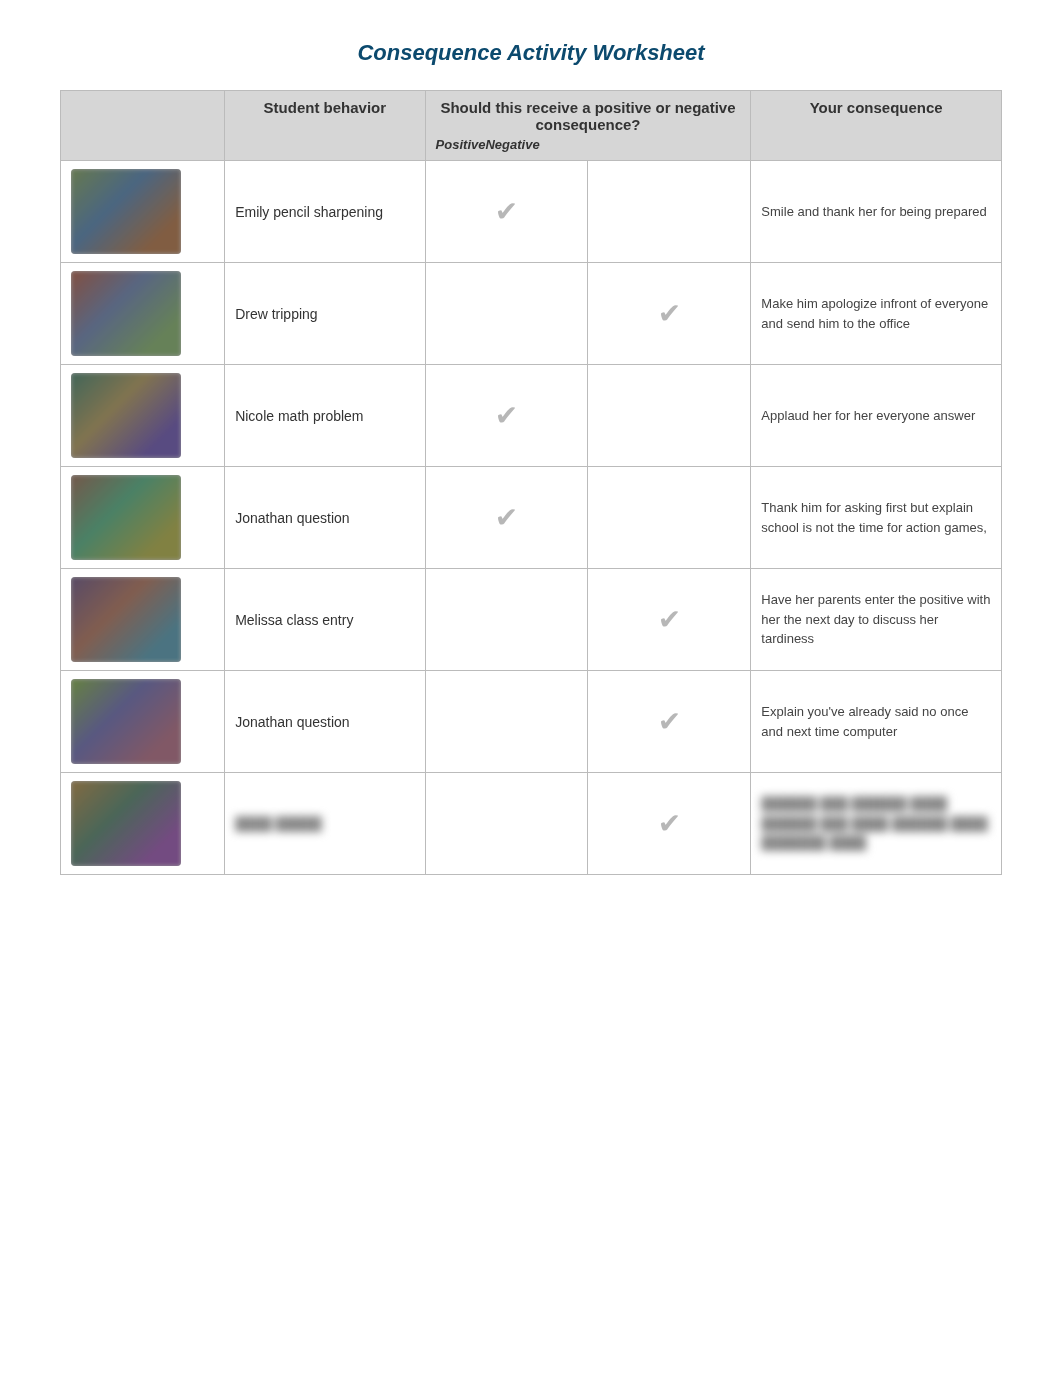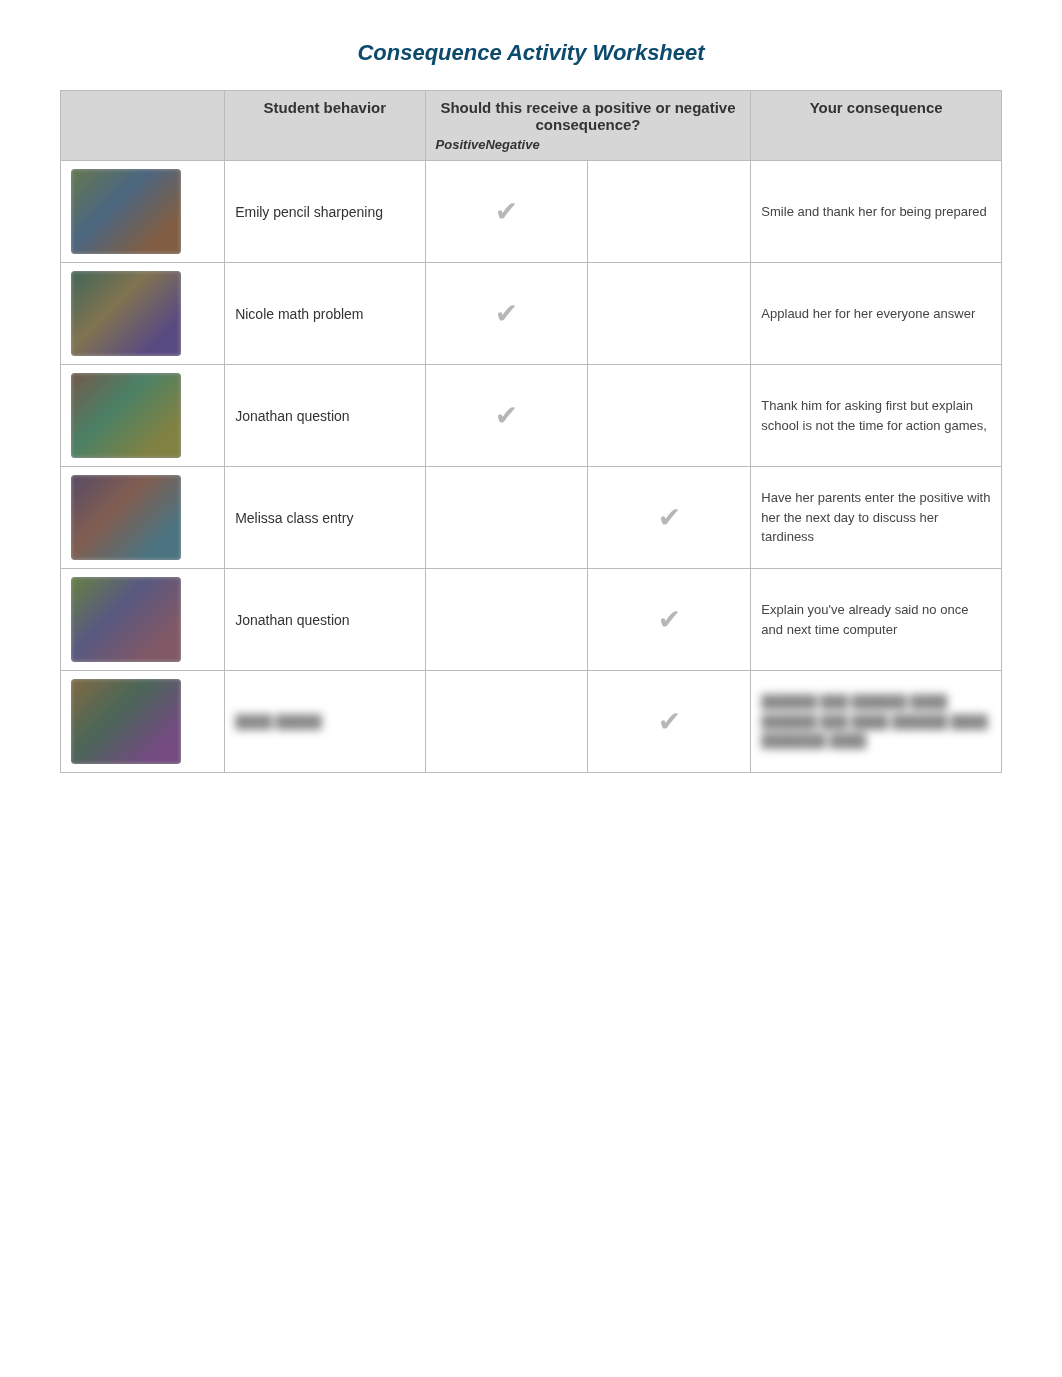--- a/index.html
+++ b/index.html
@@ -152,20 +152,32 @@
     </div>
   </td>
         <td class="behavior-cell col-behavior">Emily pencil sharpening</td>
         <td class="col-positive" style="text-align: center; vertical-align: middle;"><span class="check-icon">✔</span></td>
         <td class="col-negative" style="text-align: center; vertical-align: middle;"></td>
         <td class="consequence-cell col-consequence">Smile and thank her for being prepared</td>
       </tr>
       <tr class="data-row">
         <td class="image-cell col-image">
     <div class="thumb">
+      <div class="thumb-blurred thumb-3" style="filter:blur(2px);"></div>
+      <div class="thumb-overlay"></div>
+    </div>
+  </td>
+        <td class="behavior-cell col-behavior">Drew tripping</td>
+        <td class="col-positive" style="text-align: center; vertical-align: middle;"></td>
+        <td class="col-negative" style="text-align: center; vertical-align: middle;"><span class="check-icon">✔</span></td>
+        <td class="consequence-cell col-consequence">Make him apologize infront of everyone and send him to the office</td>
+      </tr>
+      <tr class="data-row">
+        <td class="image-cell col-image">
+    <div class="thumb">
       <div class="thumb-blurred thumb-4" style="filter:blur(2px);"></div>
       <div class="thumb-overlay"></div>
     </div>
   </td>
         <td class="behavior-cell col-behavior">Nicole math problem</td>
         <td class="col-positive" style="text-align: center; vertical-align: middle;"><span class="check-icon">✔</span></td>
         <td class="col-negative" style="text-align: center; vertical-align: middle;"></td>
         <td class="consequence-cell col-consequence">Applaud her for her everyone answer</td>
       </tr>
       <tr class="data-row">

